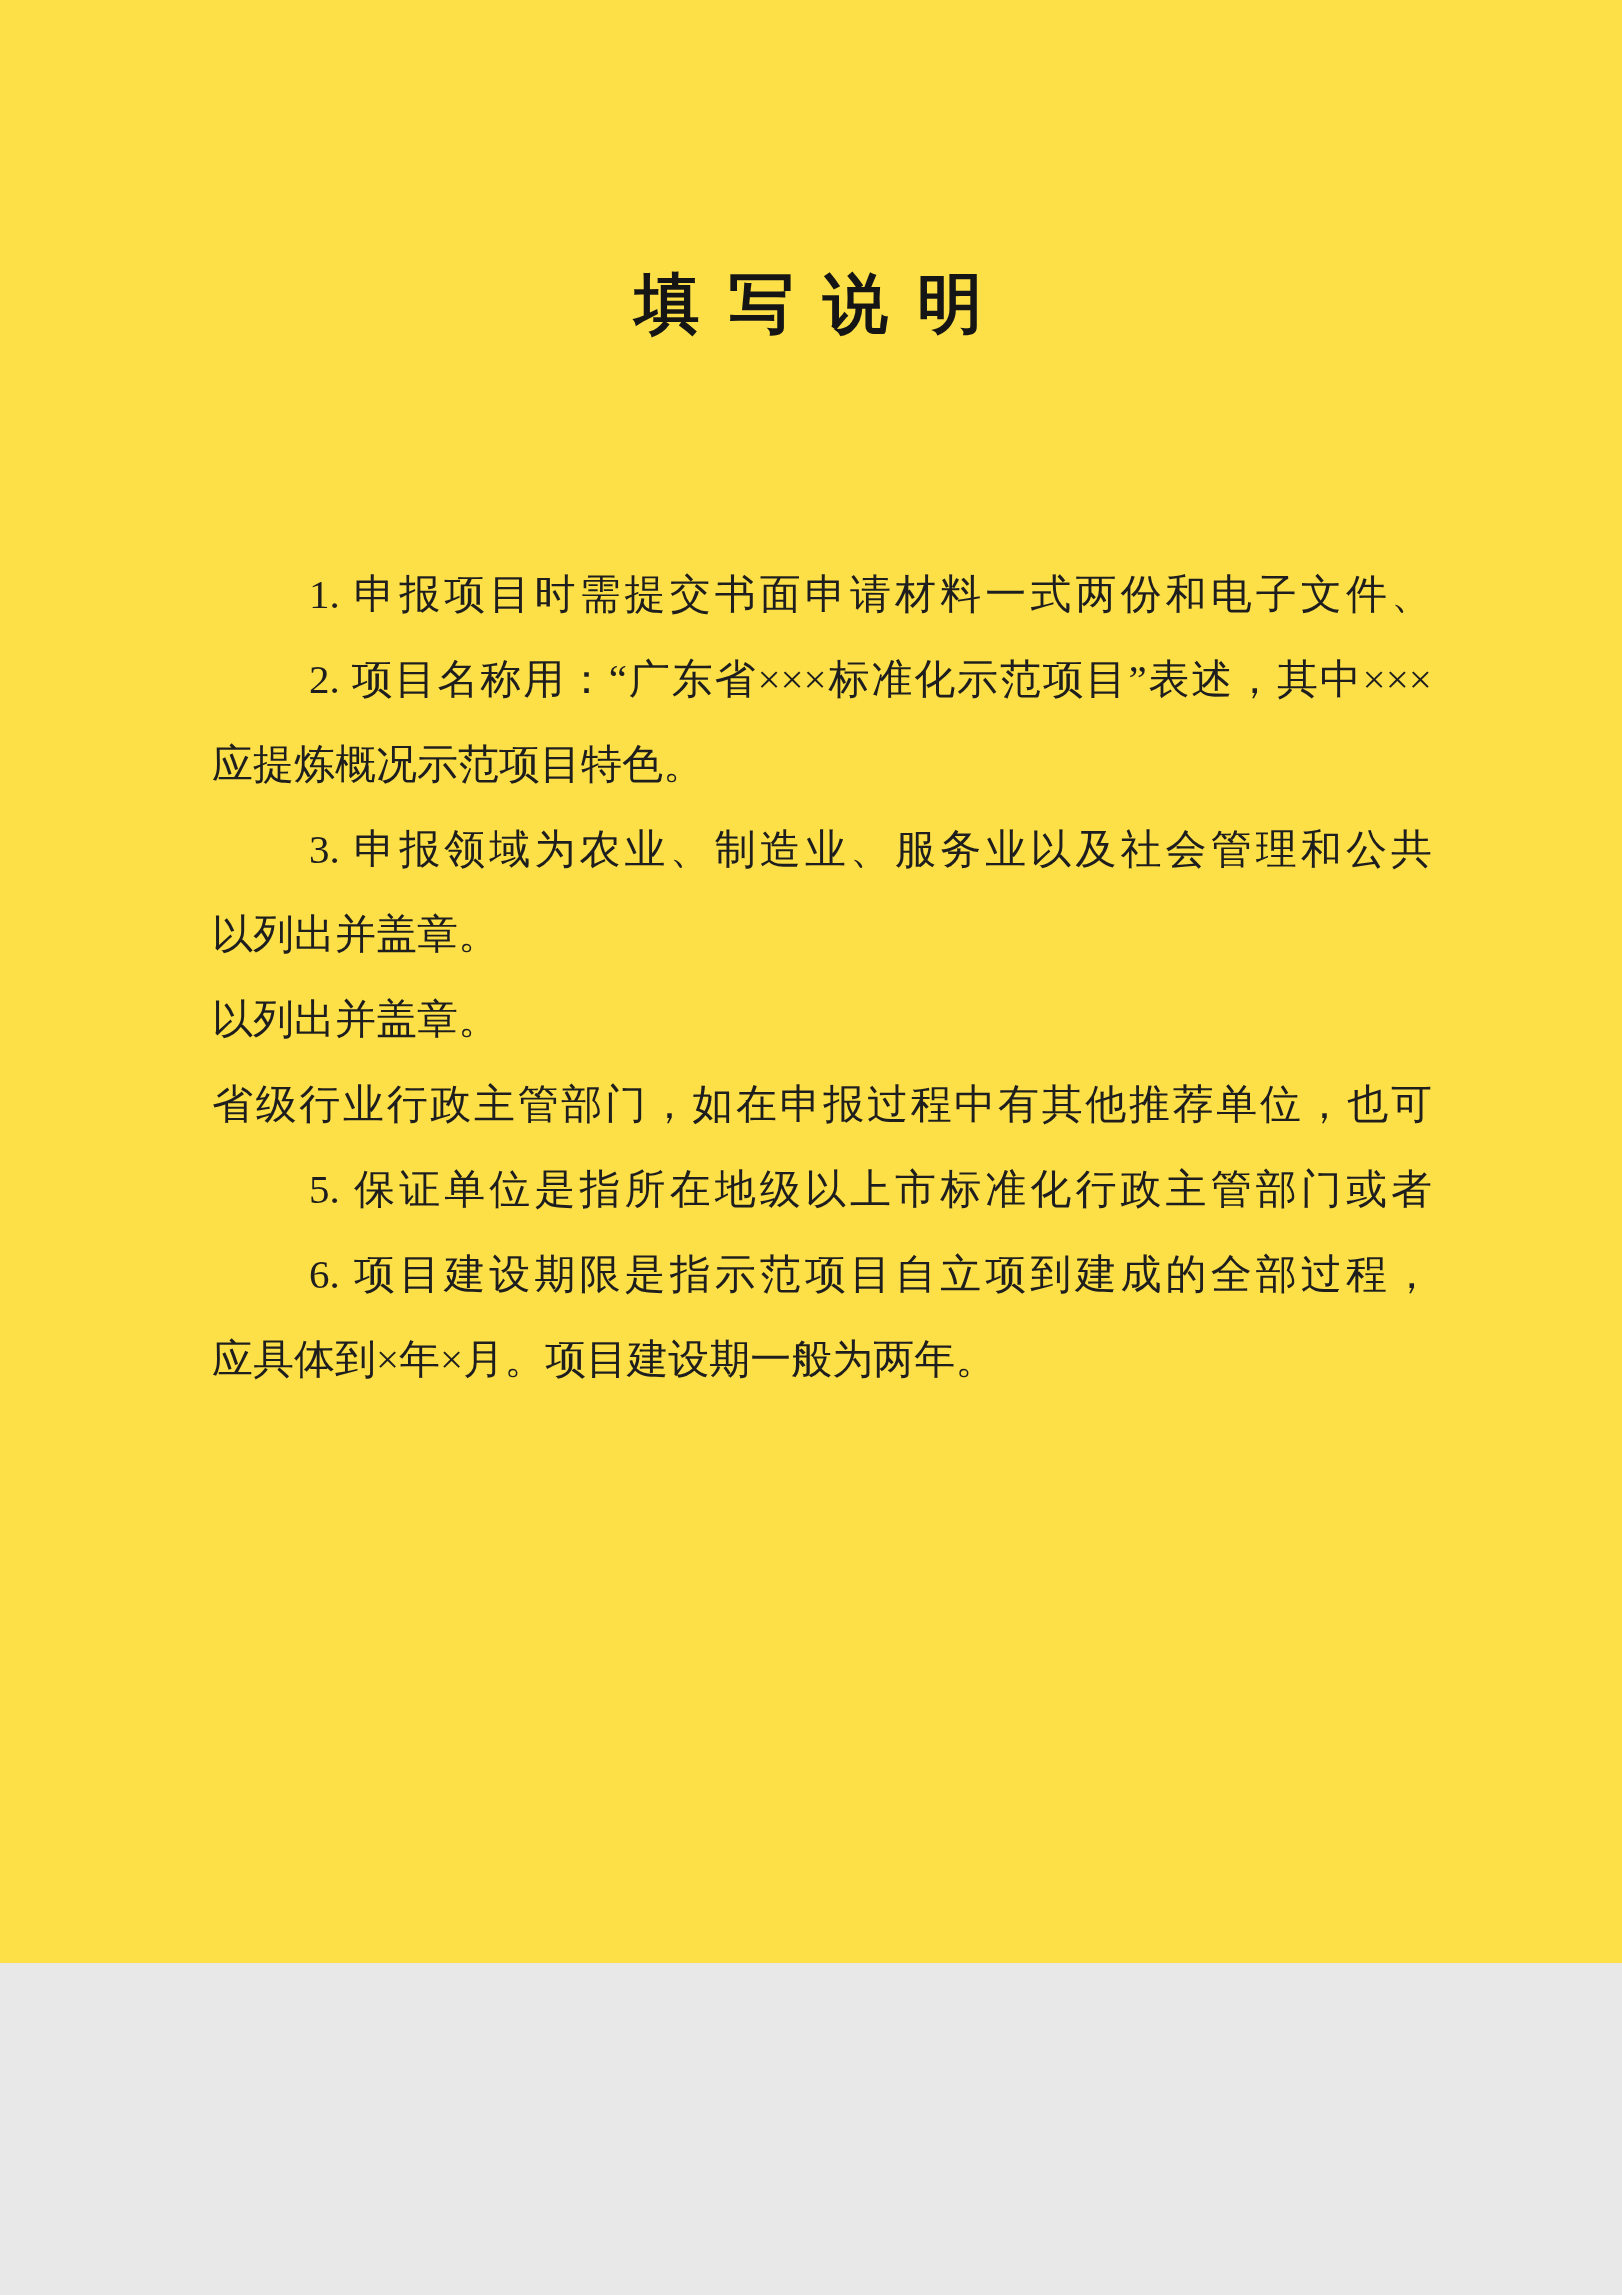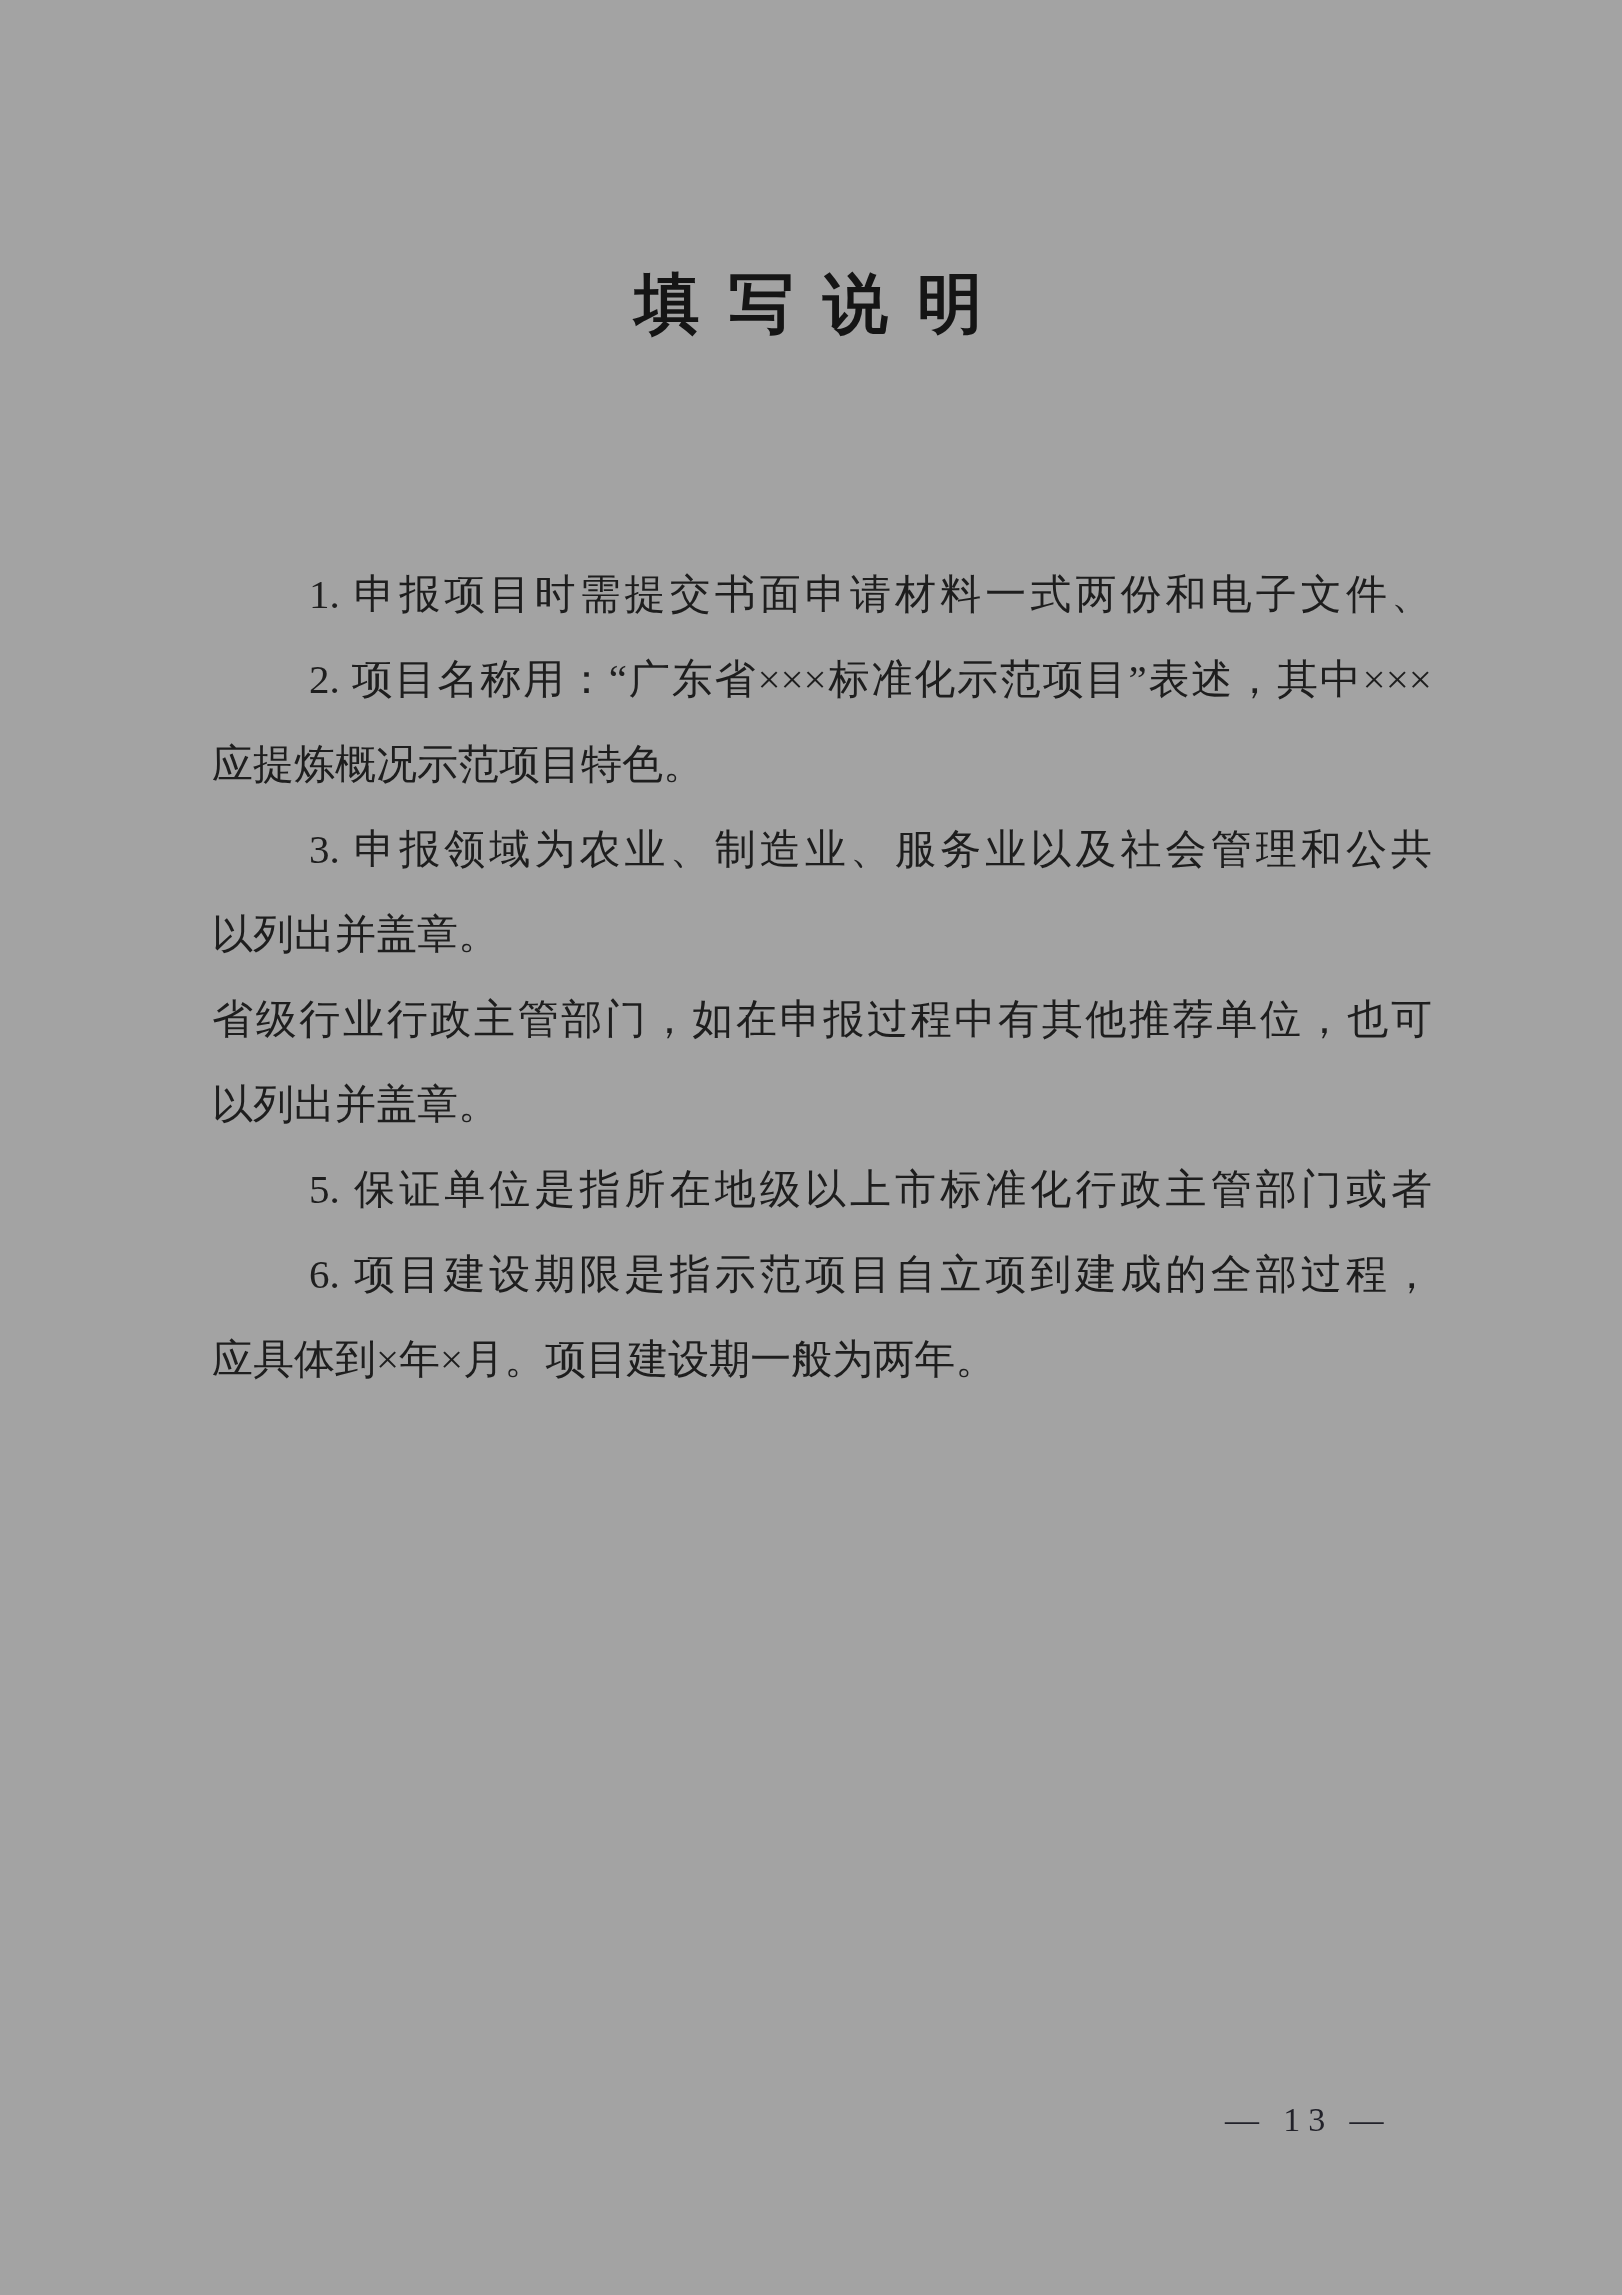--- a/index.html
+++ b/index.html
@@ -2,23 +2,23 @@
 <html style="font-size:10.5px"><head>
 <meta charset="utf-8">
 <style>
   * { margin: 0; padding: 0; box-sizing: border-box; }
   html, body { background: #e8e8e8; }
   body { font-family: "Liberation Serif", "DejaVu Serif", serif; }
 
   .page {
     position: relative;
     width: 1623px;
-    height: 2295px;
+    height: 1963px;
     margin: 0 auto;
-    background: #a3a3a3;
+    background: #fde047;
     color: #1c1c1c;
     overflow: hidden;
   }
 
   .doc-title {
     position: absolute;
     top: 265px;
     left: 0;
     right: 0;
     text-align: center;
@@ -79,22 +79,22 @@
       <div class="line first">2. 项目名称用：“广东省×××标准化示范项目”表述，其中×××</div>
       <div class="line last">应提炼概况示范项目特色。</div>
     </div>
 
     <div class="instruction-item">
       <div class="line first">3.  申报领域为农业、制造业、服务业以及社会管理和公共</div>
       <div class="line last">以列出并盖章。</div>
     </div>
 
     <div class="instruction-item">
+      <div class="line last">以列出并盖章。</div>
       <div class="line">省级行业行政主管部门，如在申报过程中有其他推荐单位，也可</div>
-      <div class="line last">以列出并盖章。</div>
     </div>
 
     <div class="instruction-item">
       <div class="line first">5.  保证单位是指所在地级以上市标准化行政主管部门或者</div>
     </div>
 
     <div class="instruction-item">
       <div class="line first">6.  项目建设期限是指示范项目自立项到建成的全部过程，</div>
       <div class="line last">应具体到×年×月。项目建设期一般为两年。</div>
     </div>

